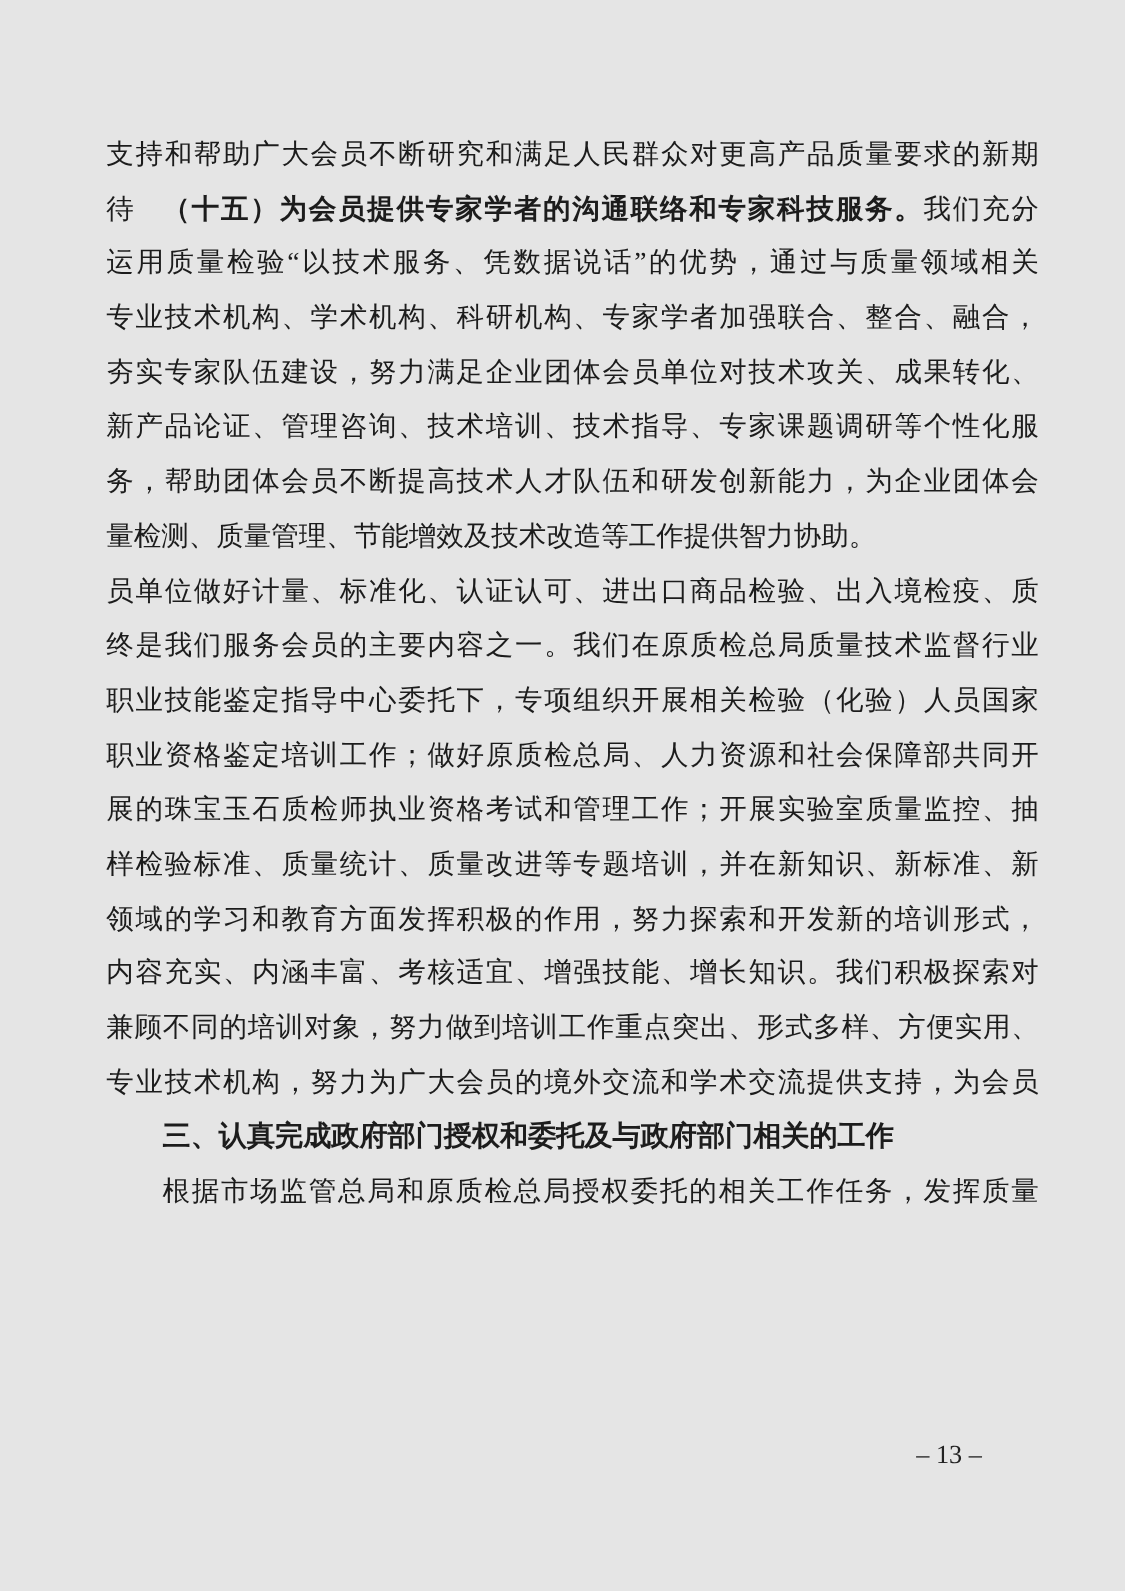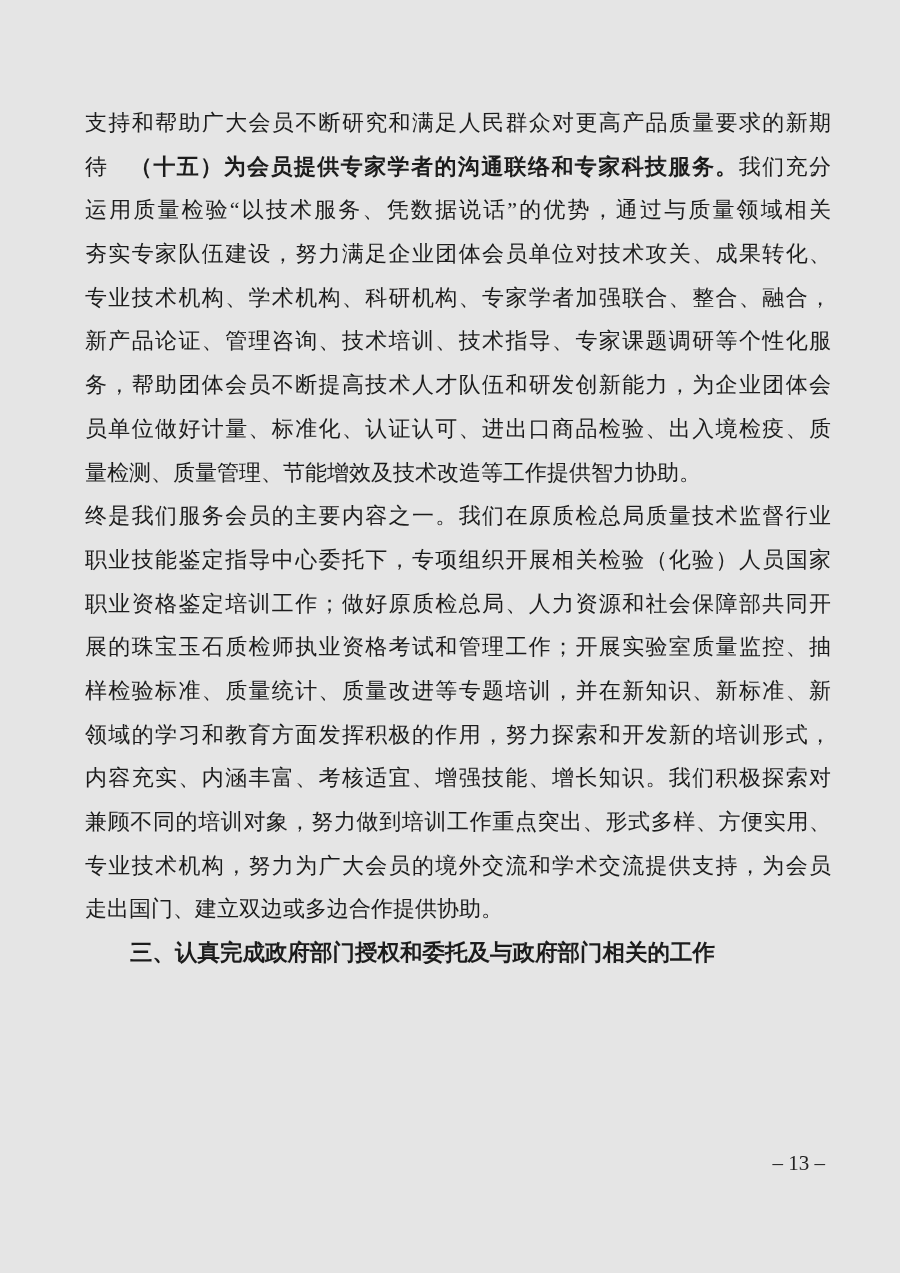--- a/index.html
+++ b/index.html
@@ -49,46 +49,46 @@
     font-weight: bold;
     font-size: 22.5px;
   }
   .page-number {
     position: absolute;
     left: 733px;
     top: 1148px;
     width: 92px;
     height: 30px;
     line-height: 30px;
-    text-align: right;
+    text-align: left;
     font-size: 21px;
     font-family: "Liberation Serif", "DejaVu Serif", serif;
     color: #222222;
   }
 </style>
 </head>
 <body>
 
 <div class="page" style="background: #e5e5e5; color: rgb(28, 28, 28);">
   <div class="text-block">
       <div class="line justify"><span>支持和帮助广大会员不断研究和满足人民群众对更高产品质量要求的新期待。</span></div>
       <div class="line justify indent"><span class="bold">（十五）为会员提供专家学者的沟通联络和专家科技服务。</span><span>我们充分</span></div>
       <div class="line justify"><span>运用质量检验“以技术服务、凭数据说话”的优势，通过与质量领域相关</span></div>
+      <div class="line justify"><span>专业技术机构、学术机构、科研机构、专家学者加强联合、整合、融合，</span></div>
       <div class="line justify"><span>夯实专家队伍建设，努力满足企业团体会员单位对技术攻关、成果转化、</span></div>
-      <div class="line justify"><span>专业技术机构、学术机构、科研机构、专家学者加强联合、整合、融合，</span></div>
       <div class="line justify"><span>新产品论证、管理咨询、技术培训、技术指导、专家课题调研等个性化服</span></div>
       <div class="line justify"><span>务，帮助团体会员不断提高技术人才队伍和研发创新能力，为企业团体会</span></div>
+      <div class="line left"><span>量检测、质量管理、节能增效及技术改造等工作提供智力协助。</span></div>
       <div class="line justify"><span>员单位做好计量、标准化、认证认可、进出口商品检验、出入境检疫、质</span></div>
-      <div class="line left"><span>量检测、质量管理、节能增效及技术改造等工作提供智力协助。</span></div>
       <div class="line justify"><span>终是我们服务会员的主要内容之一。我们在原质检总局质量技术监督行业</span></div>
       <div class="line justify"><span>职业技能鉴定指导中心委托下，专项组织开展相关检验（化验）人员国家</span></div>
       <div class="line justify"><span>职业资格鉴定培训工作；做好原质检总局、人力资源和社会保障部共同开</span></div>
       <div class="line justify"><span>展的珠宝玉石质检师执业资格考试和管理工作；开展实验室质量监控、抽</span></div>
       <div class="line justify"><span>样检验标准、质量统计、质量改进等专题培训，并在新知识、新标准、新</span></div>
       <div class="line justify"><span>领域的学习和教育方面发挥积极的作用，努力探索和开发新的培训形式，</span></div>
       <div class="line justify"><span>内容充实、内涵丰富、考核适宜、增强技能、增长知识。我们积极探索对</span></div>
       <div class="line justify"><span>兼顾不同的培训对象，努力做到培训工作重点突出、形式多样、方便实用、</span></div>
       <div class="line justify"><span>专业技术机构，努力为广大会员的境外交流和学术交流提供支持，为会员</span></div>
-      <div class="line left"><span>走出国门、建立双边或多边合作提供协助。</span></div>
       <div class="line left indent heading"><span class="bold">三、认真完成政府部门授权和委托及与政府部门相关的工作</span></div>
+      <div class="line justify indent"><span>根据市场监管总局和原质检总局授权委托的相关工作任务，发挥质量</span></div>
     </div>
   <div class="page-number">– 13 –</div>
 </div>
 
 </body></html>

